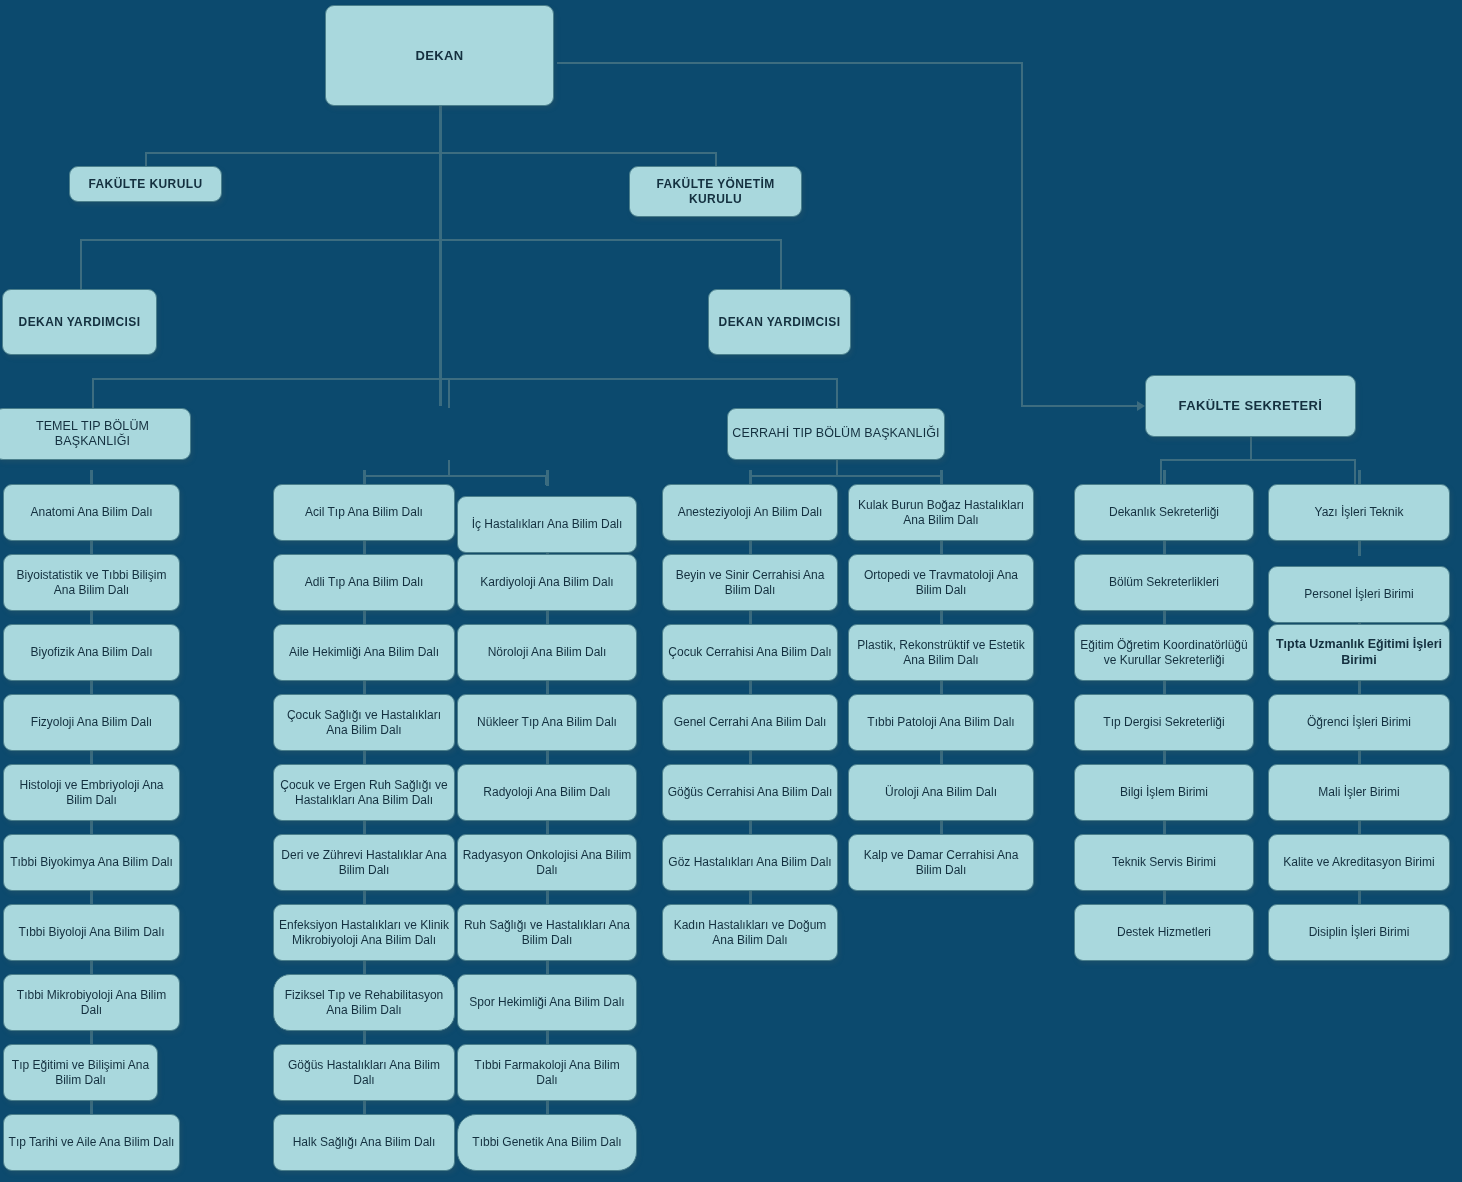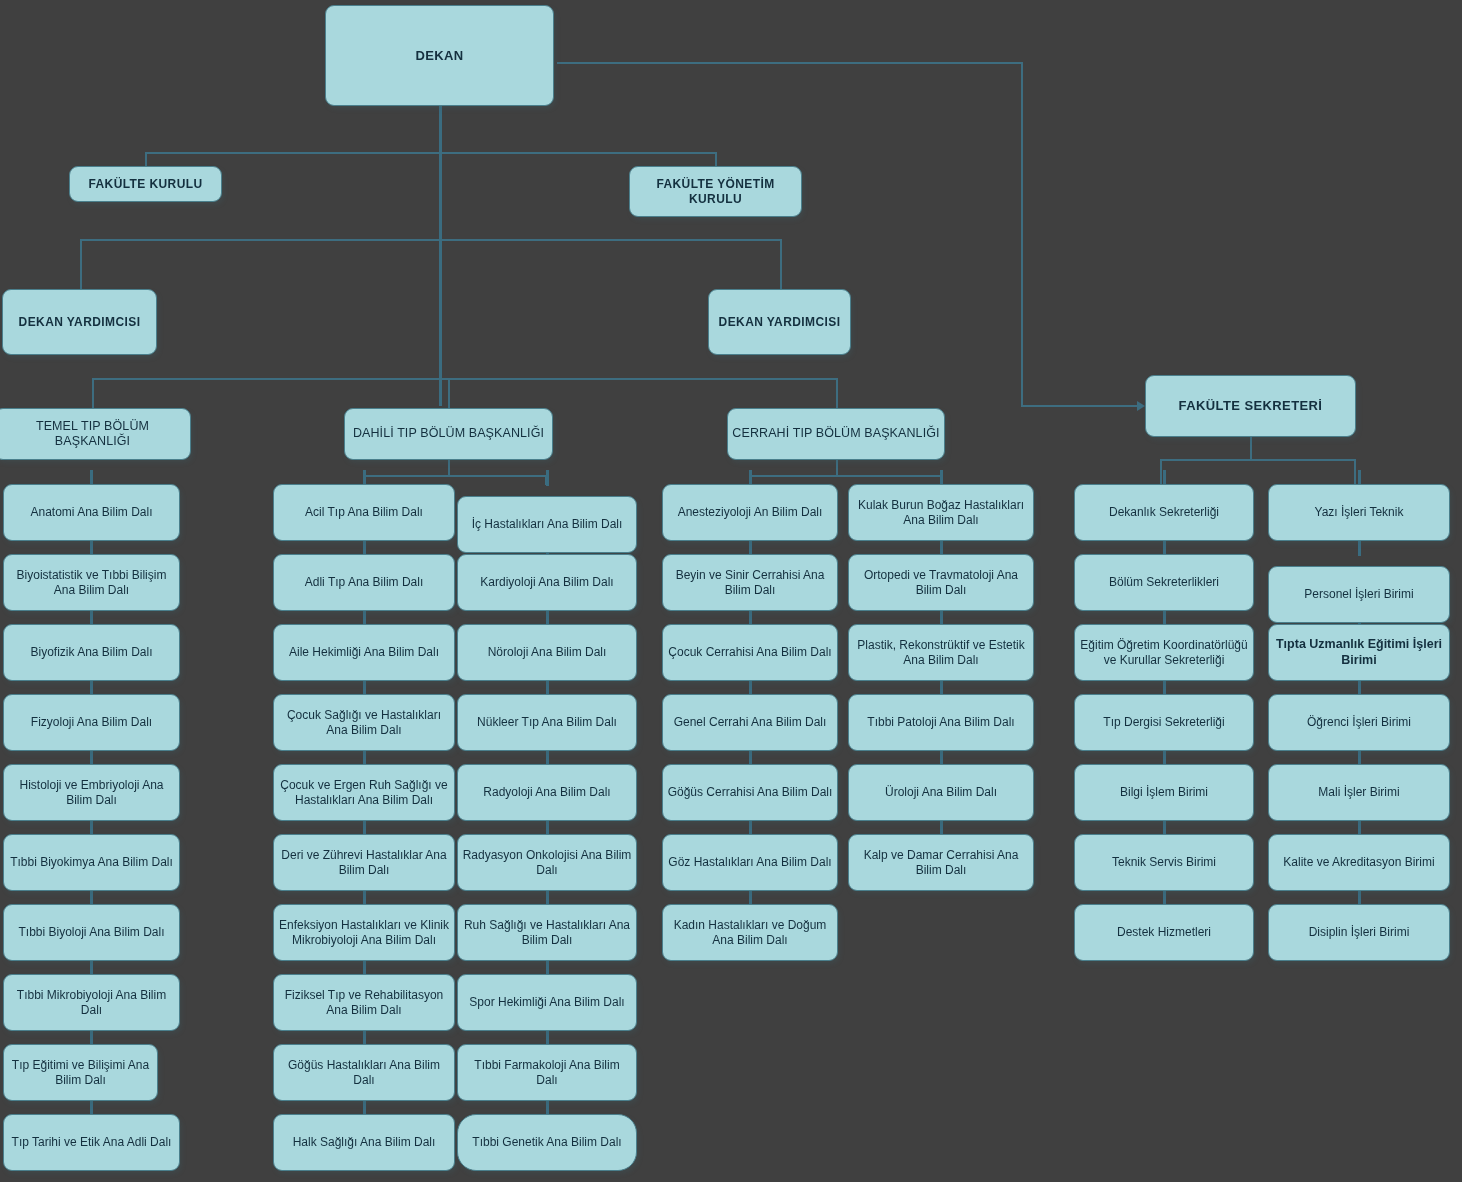--- a/index.html
+++ b/index.html
@@ -8,21 +8,21 @@
     background: #f0f9ef;
   }
   body {
     font-family: "Liberation Sans", sans-serif;
     -webkit-font-smoothing: antialiased;
   }
   #canvas {
     position: relative;
     width: 1462px;
     height: 1182px;
-    background: #404040;
+    background: #0c4a6e;
     overflow: hidden;
   }
   .node {
     position: absolute;
     box-sizing: border-box;
     background: #a9d8dd;
     border: 1px solid #4a7f8c;
     border-radius: 9px;
     color: #14303f;
     display: flex;
@@ -189,23 +189,20 @@
   </div>
 
   <div class="node top" style="left:1145px; top:375px; width:211px; height:62px;">
     <span>FAKÜLTE SEKRETERİ</span>
   </div>
 
   <div class="node dept" style="left:-6px; top:408px; width:197px; height:52px;">
     <span>TEMEL TIP BÖLÜM BAŞKANLIĞI</span>
   </div>
 
-  <div class="node dept" style="left:344px; top:408px; width:209px; height:52px;">
-    <span>DAHİLİ TIP BÖLÜM BAŞKANLIĞI</span>
-  </div>
 
   <div class="node dept" style="left:727px; top:408px; width:218px; height:52px;">
     <span>CERRAHİ TIP BÖLÜM BAŞKANLIĞI</span>
   </div>
 
   <div id="leaf-columns">
       <div class="node leaf" style="left: 3px; top: 484px; width: 177px; height: 57px;">
         <span>Anatomi Ana Bilim Dalı</span>
       </div>
       <div class="node leaf" style="left: 3px; top: 554px; width: 177px; height: 57px;">
@@ -226,21 +223,21 @@
       <div class="node leaf" style="left: 3px; top: 904px; width: 177px; height: 57px;">
         <span>Tıbbi Biyoloji Ana Bilim Dalı</span>
       </div>
       <div class="node leaf" style="left: 3px; top: 974px; width: 177px; height: 57px;">
         <span>Tıbbi Mikrobiyoloji Ana Bilim Dalı</span>
       </div>
       <div class="node leaf" style="left: 3px; top: 1044px; width: 155px; height: 57px;">
         <span>Tıp Eğitimi ve Bilişimi Ana Bilim Dalı</span>
       </div>
       <div class="node leaf" style="left: 3px; top: 1114px; width: 177px; height: 57px;">
-        <span>Tıp Tarihi ve Etik Ana Adli Dalı</span>
+        <span>Tıp Tarihi ve Aile Ana Bilim Dalı</span>
       </div>
       <div class="node leaf" style="left: 273px; top: 484px; width: 182px; height: 57px; text-align: right;">
         <span>Acil Tıp Ana Bilim Dalı</span>
       </div>
       <div class="node leaf" style="left: 273px; top: 554px; width: 182px; height: 57px;">
         <span>Adli Tıp Ana Bilim Dalı</span>
       </div>
       <div class="node leaf" style="left: 273px; top: 624px; width: 182px; height: 57px;">
         <span>Aile Hekimliği Ana Bilim Dalı</span>
       </div>
@@ -249,21 +246,21 @@
       </div>
       <div class="node leaf" style="left: 273px; top: 764px; width: 182px; height: 57px;">
         <span>Çocuk ve Ergen Ruh Sağlığı ve Hastalıkları Ana Bilim Dalı</span>
       </div>
       <div class="node leaf" style="left: 273px; top: 834px; width: 182px; height: 57px;">
         <span>Deri ve Zührevi Hastalıklar Ana Bilim Dalı</span>
       </div>
       <div class="node leaf" style="left: 273px; top: 904px; width: 182px; height: 57px;">
         <span>Enfeksiyon Hastalıkları ve Klinik Mikrobiyoloji Ana Bilim Dalı</span>
       </div>
-      <div class="node leaf" style="left: 273px; top: 974px; width: 182px; height: 57px;">
+      <div class="node leaf" style="left: 273px; top: 974px; width: 182px; height: 57px; border-radius: 17px;">
         <span>Fiziksel Tıp ve Rehabilitasyon Ana Bilim Dalı</span>
       </div>
       <div class="node leaf" style="left: 273px; top: 1044px; width: 182px; height: 57px;">
         <span>Göğüs Hastalıkları Ana Bilim Dalı</span>
       </div>
       <div class="node leaf" style="left: 273px; top: 1114px; width: 182px; height: 57px;">
         <span>Halk Sağlığı Ana Bilim Dalı</span>
       </div>
       <div class="node leaf" style="left: 457px; top: 484px; width: 180px; height: 57px; margin-top: 12px;">
         <span>İç Hastalıkları Ana Bilim Dalı</span>

